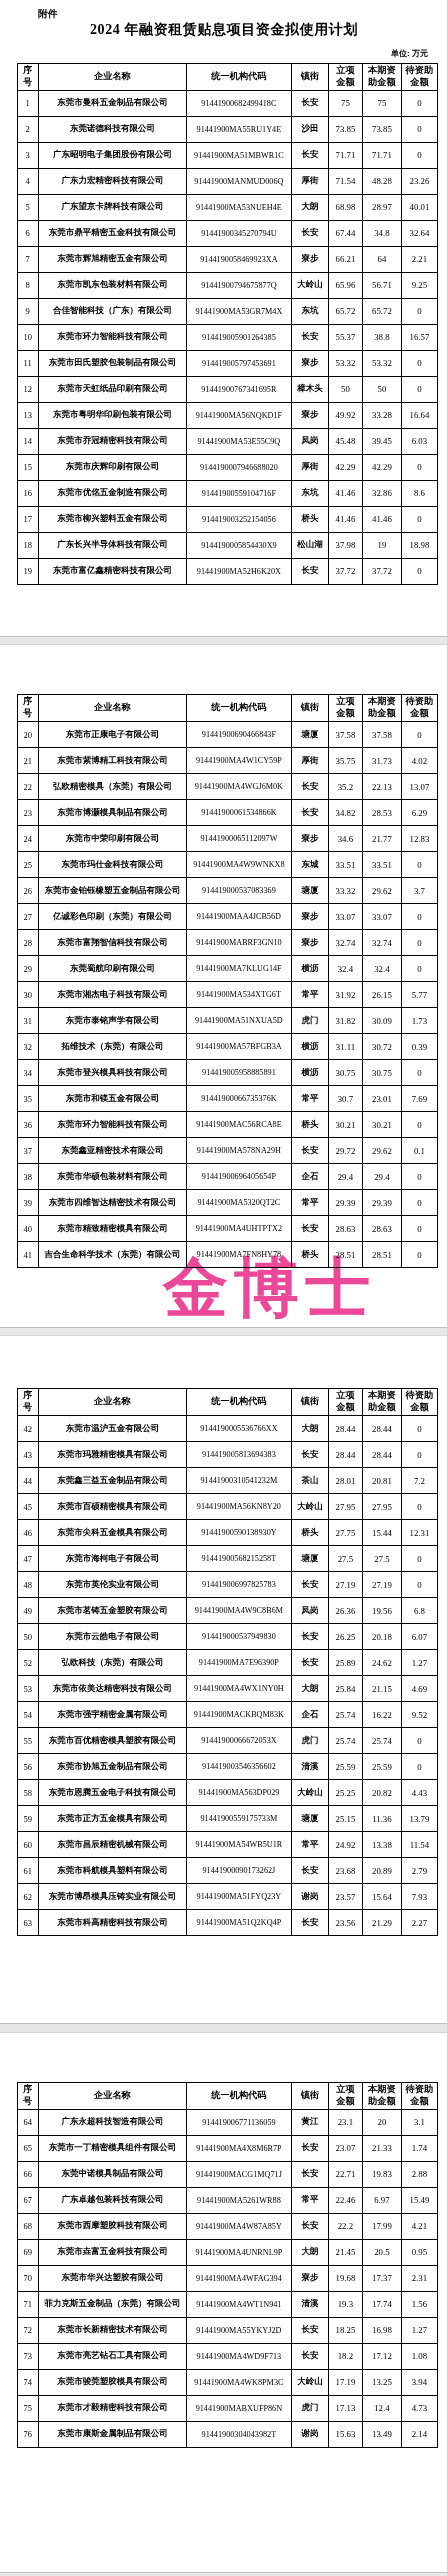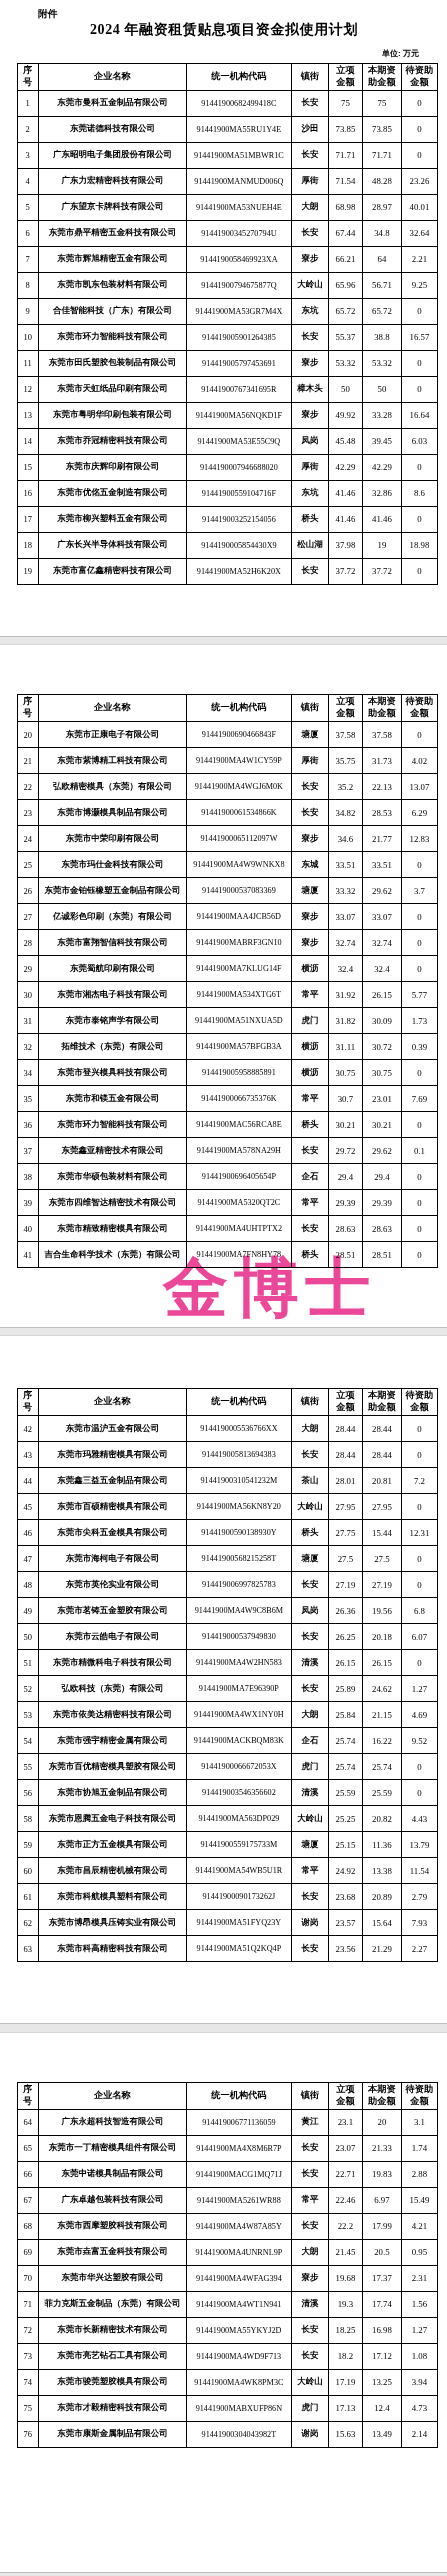--- a/index.html
+++ b/index.html
@@ -33,21 +33,21 @@
     text-align:center;
     font-size:14px;
     font-weight:bold;
     font-family:"Liberation Serif", serif;
     letter-spacing:0.6px;
   }
   .unit{
     margin-top:9.2px;
     margin-bottom:3.7px;
     text-align:right;
-    padding-right:29px;
+    padding-right:20px;
     font-size:8px;
     font-weight:bold;
   }
   table.grid{
     border-collapse:collapse;
     table-layout:fixed;
     width:421px;
     margin-left:16.5px;
     position:relative;
     z-index:1;
@@ -674,29 +674,20 @@
           <tr>
             <td class="c0">50</td>
             <td class="c1">东莞市云皓电子有限公司</td>
             <td class="c2">914419000537949830</td>
             <td class="c3">长安</td>
             <td class="c4">26.25</td>
             <td class="c5">20.18</td>
             <td class="c6">6.07</td>
           </tr>
           <tr>
-            <td class="c0">51</td>
-            <td class="c1">东莞市精微科电子科技有限公司</td>
-            <td class="c2">91441900MA4W2HN583</td>
-            <td class="c3">清溪</td>
-            <td class="c4">26.15</td>
-            <td class="c5">26.15</td>
-            <td class="c6">0</td>
-          </tr>
-          <tr>
             <td class="c0">52</td>
             <td class="c1">弘欧科技（东莞）有限公司</td>
             <td class="c2">91441900MA7E96390P</td>
             <td class="c3">长安</td>
             <td class="c4">25.89</td>
             <td class="c5">24.62</td>
             <td class="c6">1.27</td>
           </tr>
           <tr>
             <td class="c0">53</td>

